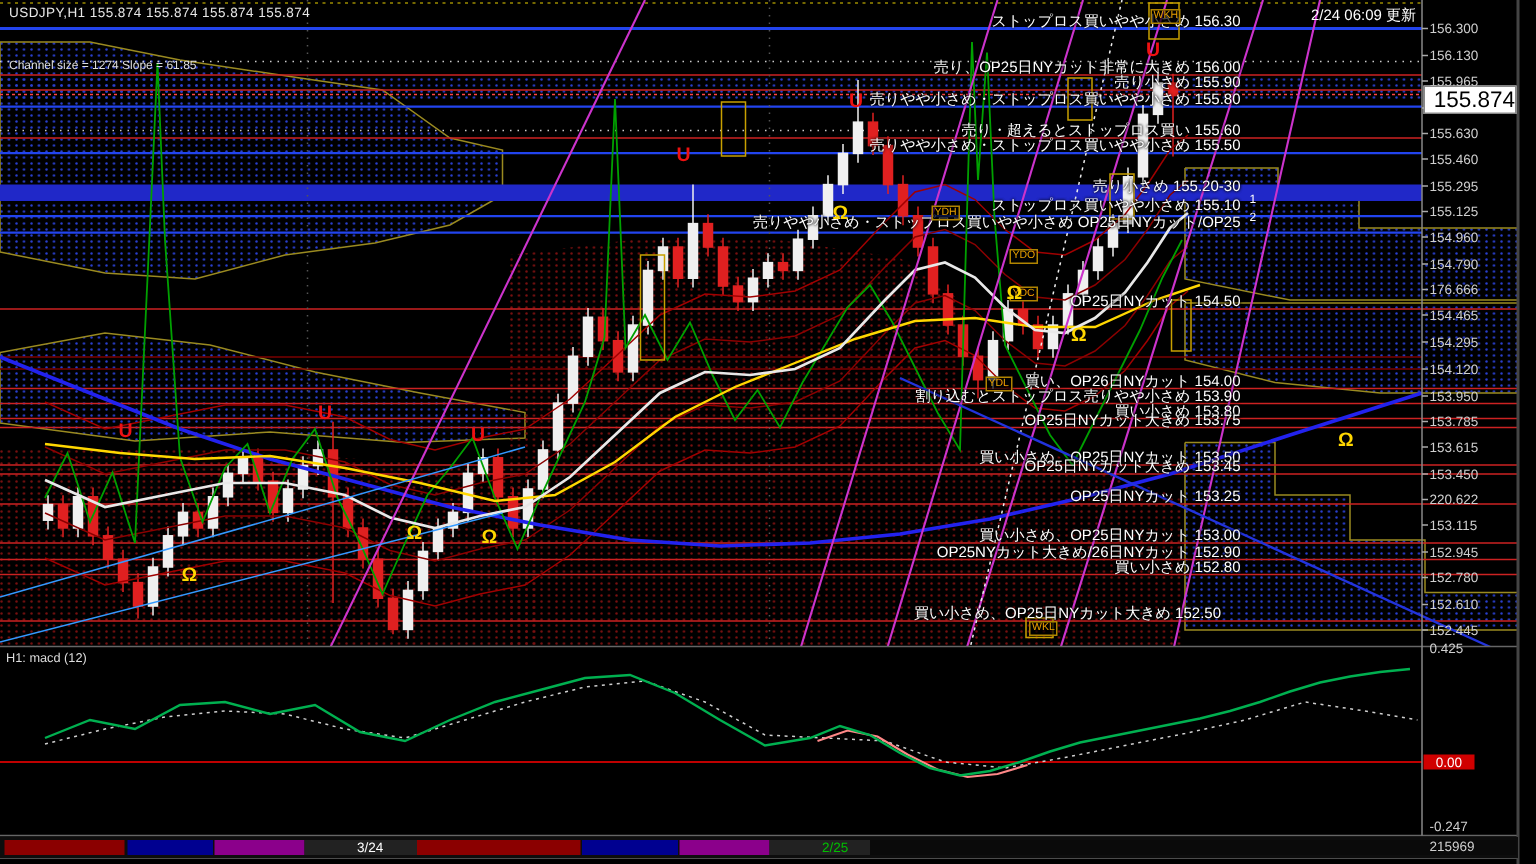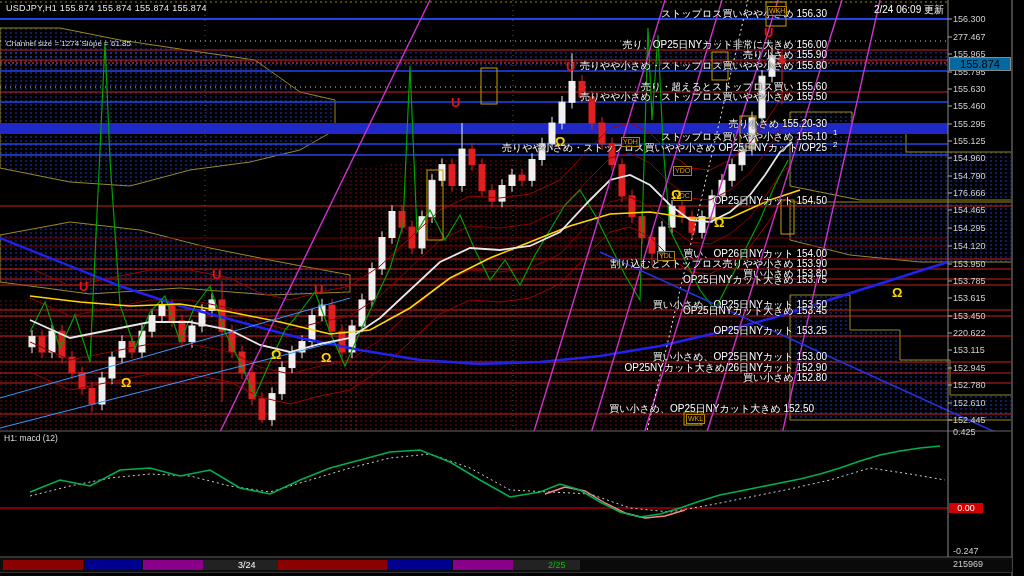--- a/index.html
+++ b/index.html
@@ -6,22 +6,22 @@
   #app{position:relative;width:1024px;height:576px;background:#000;overflow:hidden;
        font-family:"Liberation Sans",sans-serif;}
   #chart-svg{position:absolute;left:0;top:0;}
   .abs{position:absolute;white-space:nowrap;}
   .titlebar{left:6px;top:3px;font-size:9px;color:#e8e8e8;letter-spacing:.3px;}
   .updated{right:80px;top:3px;font-size:10px;color:#fff;}
   .watermark{left:34px;top:40px;font-size:37px;font-weight:600;color:#fff;letter-spacing:1px;}
   .channel{left:6px;top:39px;font-size:8px;color:#ddd;}
   .macd-label{left:4px;top:433px;font-size:8.5px;color:#ddd;}
   .axis-label{left:953px;font-size:9px;color:#cfcfcf;}
-  .price-tag{left:949px;width:60px;font-size:11px;background:#0369a1;color:#000;
-             text-align:center;border:1px solid #888;}
+  .price-tag{left:949px;width:60px;font-size:15px;background:#ffffff;color:#000;
+             text-align:right;border:1px solid #888;}
   .zero-tag{left:949px;width:34px;font-size:9px;background:#d00000;color:#fff;
             text-align:center;}
   .annot{font-size:10px;color:#fff;text-shadow:0 0 2px #000,0 0 2px #000;}
   .lvlbox{font-size:7px;color:#e8a000;border:1px solid #b08400;background:rgba(0,0,0,.7);
           padding:0 1px;line-height:8px;}
   .side-num{font-size:8px;color:#fff;}
   .marker{font-size:13px;font-weight:bold;line-height:13px;}
   .tl-label{top:560px;font-size:9px;}
 </style>
 </head>
@@ -321,21 +321,21 @@
   <div class="abs channel">Channel size = 1274 Slope = 61.85</div>
   <div class="abs macd-label">H1: macd (12)</div>
 
   <div class="abs axis-label" style="top:427px">0.425</div>
   <div class="abs zero-tag" style="top:503px">0.00</div>
   <div class="abs axis-label" style="top:546px">-0.247</div>
   <div class="abs axis-label" style="top:559px">215969</div>
 
   <div id="layer-text">
       <div class="abs axis-label" style="top: 14px;">156.300</div>
-      <div class="abs axis-label" style="top: 32px;">277.467</div>
+      <div class="abs axis-label" style="top: 32px;">156.130</div>
       <div class="abs axis-label" style="top: 49px;">155.965</div>
       <div class="abs axis-label" style="top: 67px;">155.795</div>
       <div class="abs axis-label" style="top: 84px;">155.630</div>
       <div class="abs axis-label" style="top: 101px;">155.460</div>
       <div class="abs axis-label" style="top: 119px;">155.295</div>
       <div class="abs axis-label" style="top: 136px;">155.125</div>
       <div class="abs axis-label" style="top: 153px;">154.960</div>
       <div class="abs axis-label" style="top: 171px;">154.790</div>
       <div class="abs axis-label" style="top: 188px;">176.666</div>
       <div class="abs axis-label" style="top: 205px;">154.465</div>

